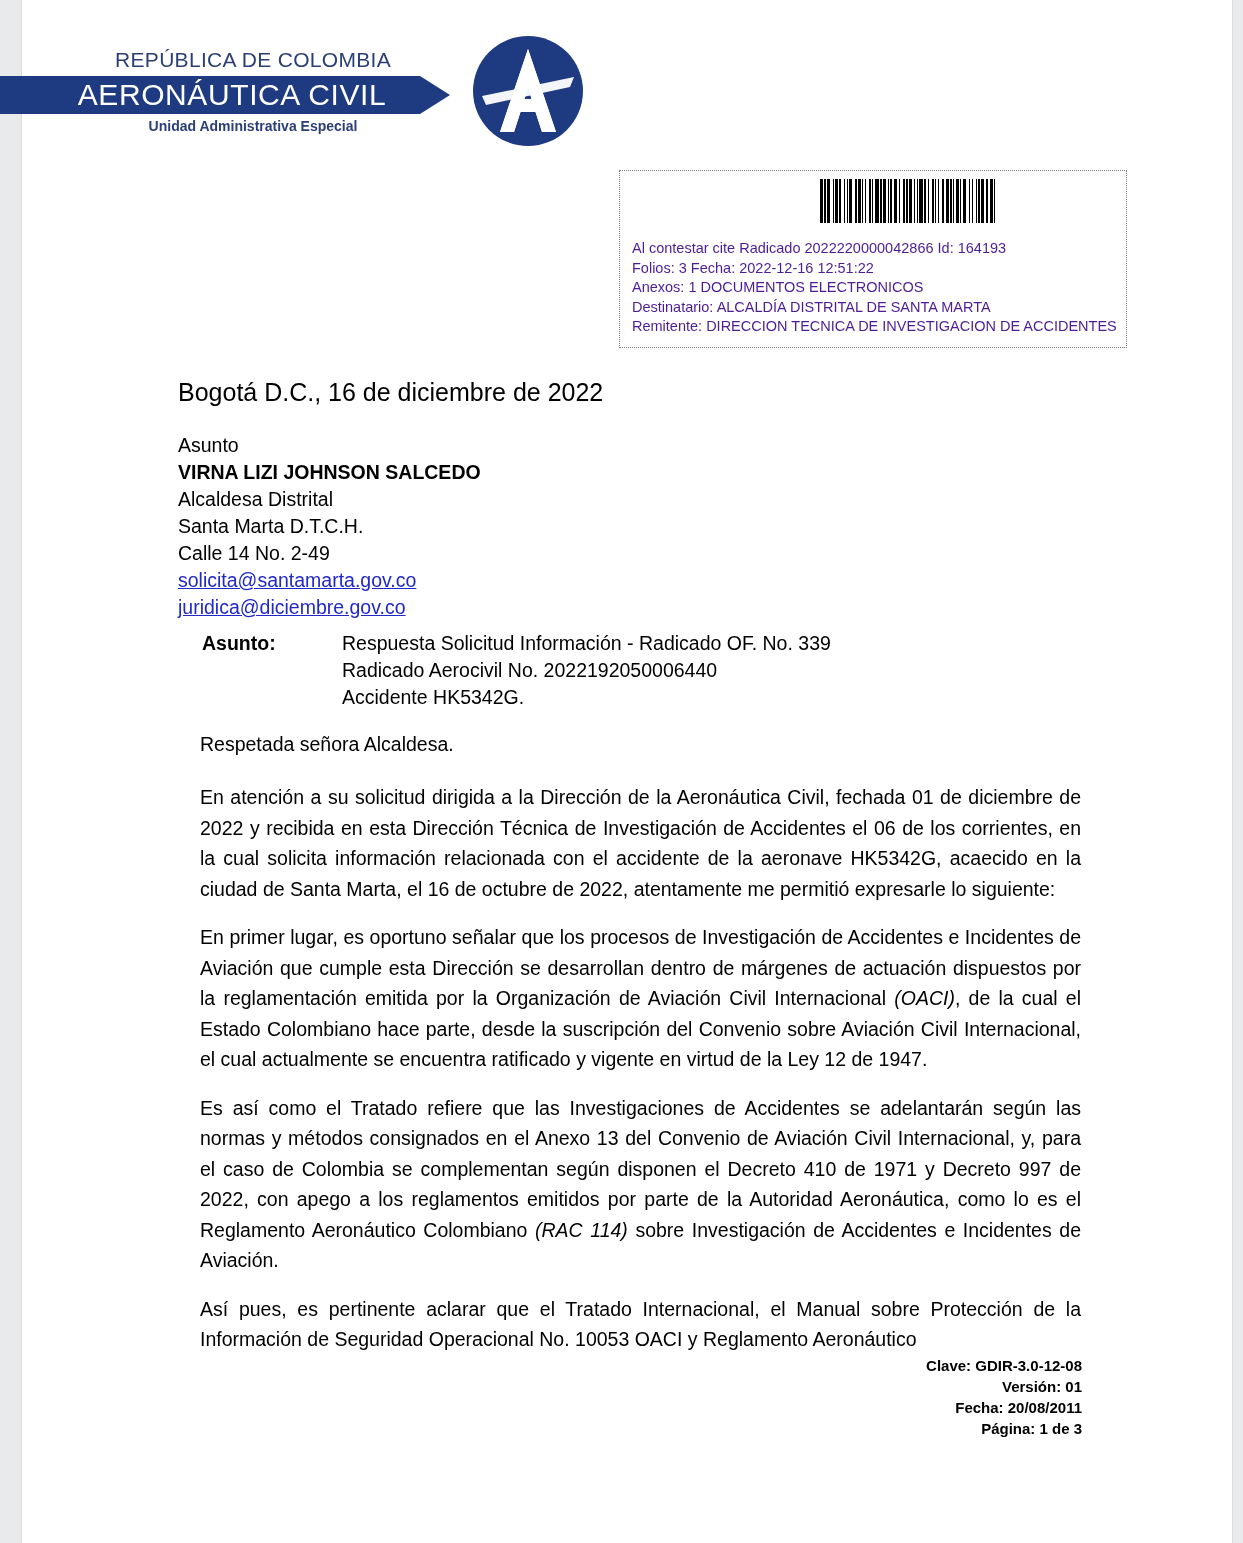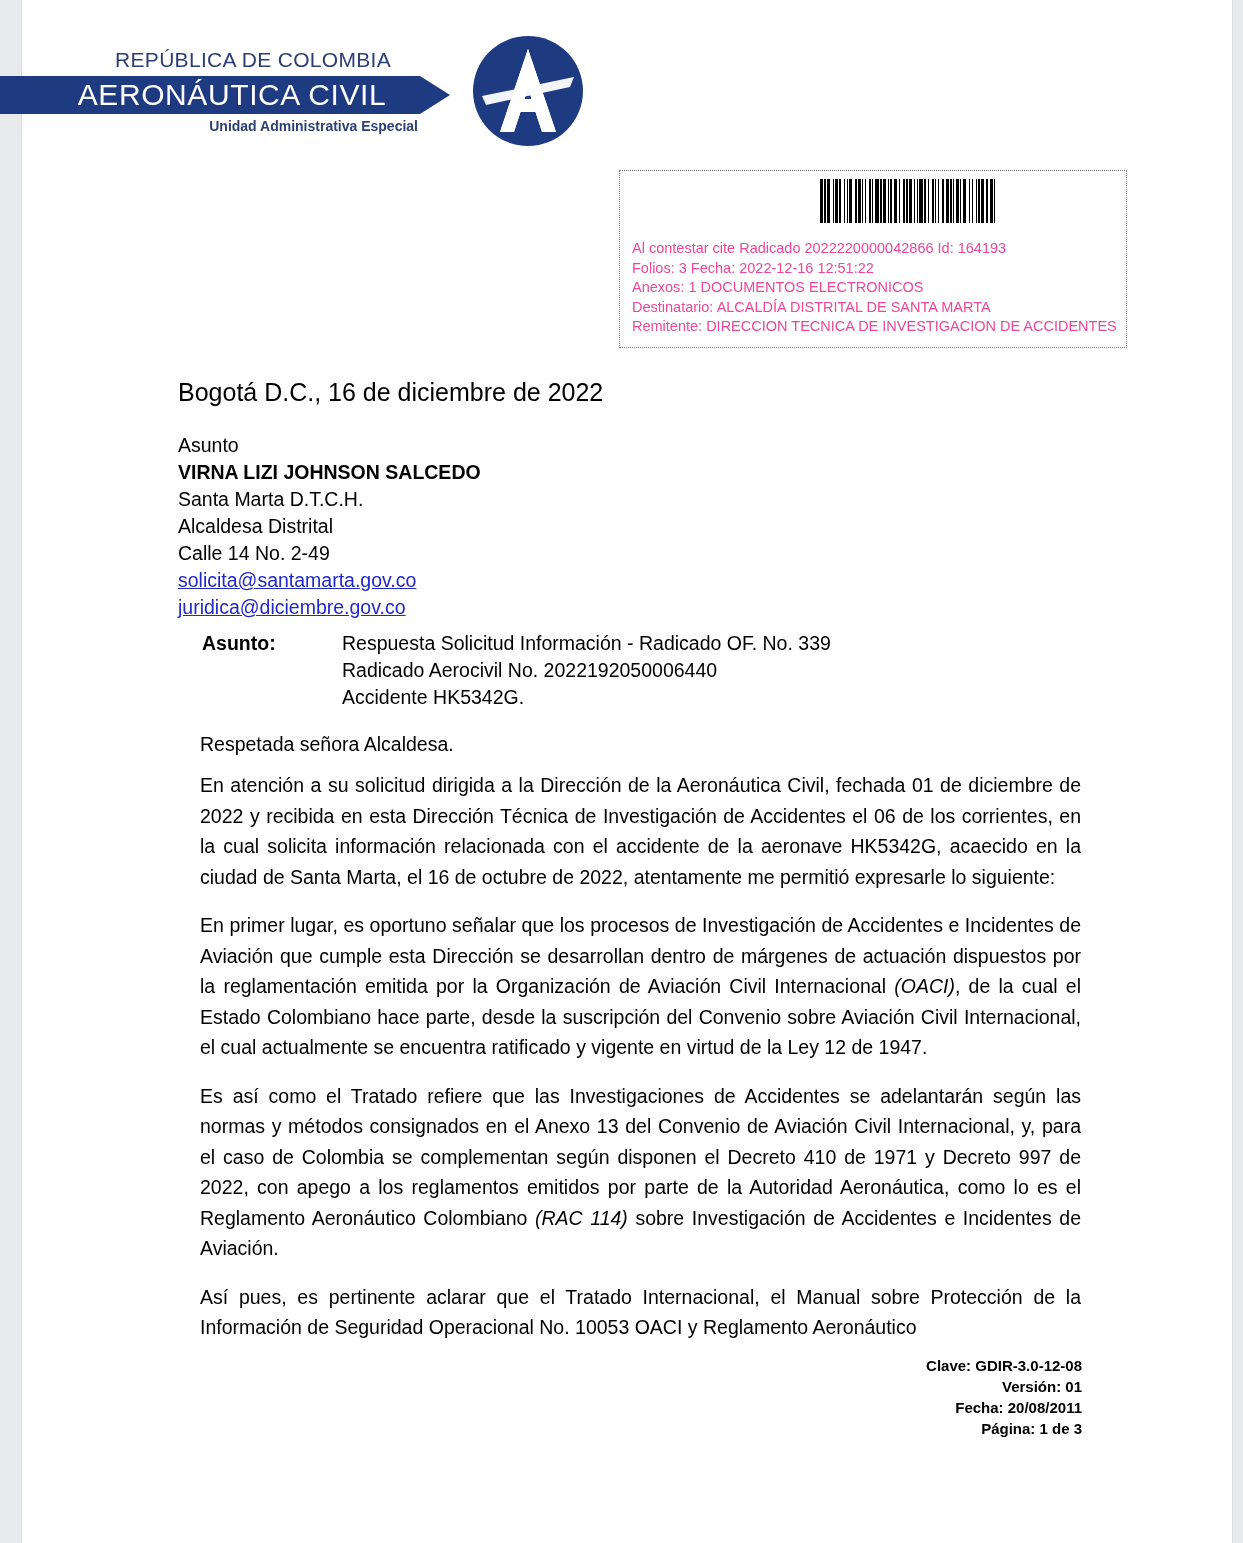--- a/index.html
+++ b/index.html
@@ -72,21 +72,21 @@
     font-size: 30px;
     letter-spacing: 0.6px;
     color: #ffffff;
     white-space: nowrap;
   }
   .lh-unidad {
     position: absolute;
     left: 66px;
     top: 118px;
     width: 330px;
-    text-align: right;
+    text-align: center;
     font-size: 14px;
     font-weight: bold;
     color: #2b3f75;
     white-space: nowrap;
   }
   .lh-emblem {
     position: absolute;
     left: 448px;
     top: 33px;
     width: 116px;
@@ -120,21 +120,21 @@
     background: #000000;
     flex: none;
   }
   .stamp-lines {
     position: absolute;
     left: 12px;
     top: 68px;
     right: 8px;
     font-size: 14.5px;
     line-height: 19.5px;
-    color: #ec4899;
+    color: #4c1d95;
     white-space: nowrap;
   }
   .stamp-lines div { overflow: hidden; text-overflow: clip; }
 
   
   .doc-body {
     position: absolute;
     left: 156px;
     top: 0;
     width: 903px;
@@ -191,21 +191,21 @@
     position: absolute;
     top: 770px;
     left: 22px;
     width: 881px;
   }
   .para {
     font-size: 19.5px;
     line-height: 30.5px;
     text-align: justify;
     text-justify: inter-word;
-    margin: 0 0 18px 0;
+    margin: 12px 0 18px 0;
   }
   .para i { font-style: italic; }
 
   
   .footer {
     position: absolute;
     left: 0;
     top: 1355px;
     width: 1060px;
     text-align: right;
@@ -351,22 +351,22 @@
     </div>
   </div>
 
   <div class="doc-body">
 
     <div class="date-line">Bogotá D.C., 16 de diciembre de 2022</div>
 
     <div class="addr">
       <div>Asunto</div>
       <div class="name">VIRNA LIZI JOHNSON SALCEDO</div>
+      <div>Alcaldesa Distrital</div>
       <div>Santa Marta D.T.C.H.</div>
-      <div>Alcaldesa Distrital</div>
       <div>Calle 14 No. 2-49</div>
       <span class="mail">solicita@santamarta.gov.co</span>
       <span class="mail">juridica@diciembre.gov.co</span>
     </div>
 
     <div class="asunto">
       <span class="asunto-label">Asunto:</span>
       <div class="asunto-values">
         <div>Respuesta Solicitud Información - Radicado OF. No. 339</div>
         <div>Radicado Aerocivil No. 2022192050006440</div>

